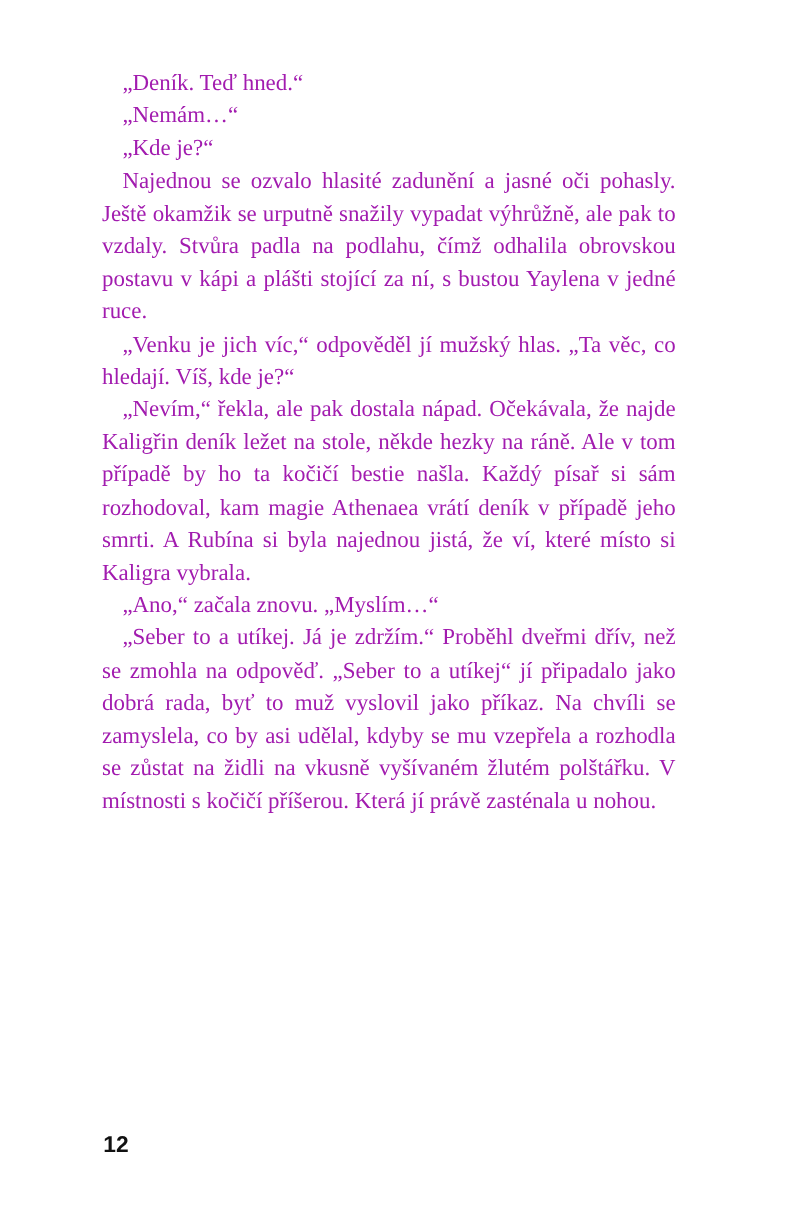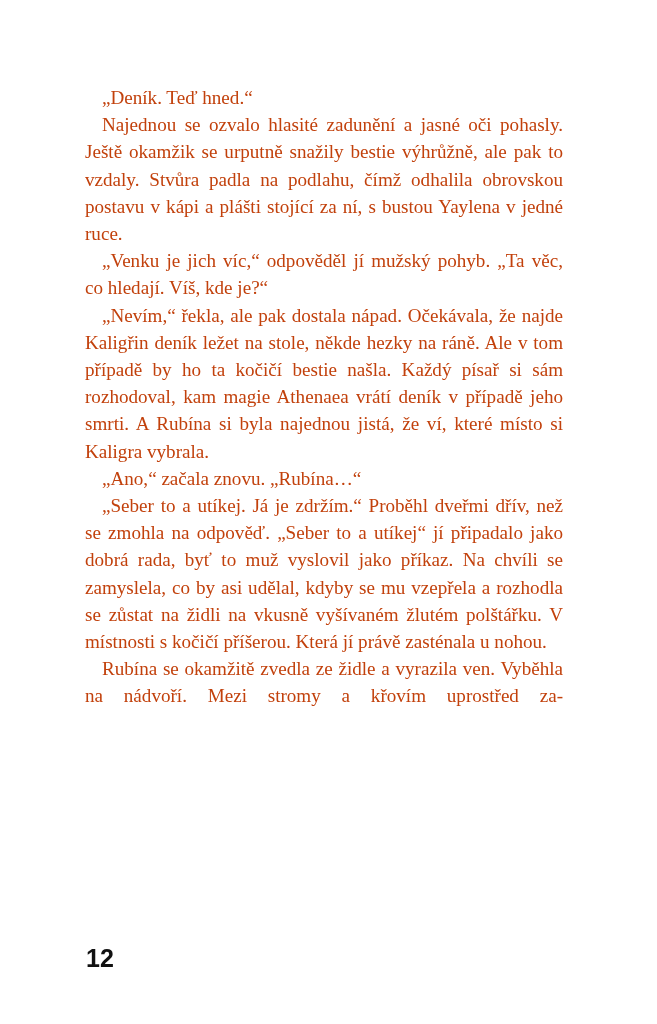--- a/index.html
+++ b/index.html
@@ -28,22 +28,21 @@
     position: absolute;
     left: 85px;
     top: 56px;
     width: 478px;
     font-size: 19.1px;
     line-height: 27.2px;
     text-align: justify;
     text-justify: inter-word;
     -webkit-hyphens: none;
     hyphens: none;
-    color: #c2410c;
-    margin-top: 28px;
+    color: #a21caf;
   }
   .para {
     margin: 0;
     text-indent: 17px;
     text-align: justify;
   }
   
   .para.last-line-justified:last-child {
     text-align: justify;
   }
@@ -51,35 +50,36 @@
     content: "";
     display: inline-block;
     width: 100%;
   }
   .folio {
     position: absolute;
     left: 86px;
     top: 944px;
     font-family: "Liberation Sans", "DejaVu Sans", sans-serif;
     font-weight: bold;
-    font-size: 25px;
+    font-size: 19px;
     letter-spacing: 0.2px;
     color: #111111;
   }
 </style>
 </head>
 <body>
 
 <div class="page">
 
   <div class="text-block">
     <p class="para">„Deník. Teď hned.“</p>
-    <p class="para">Najednou se ozvalo hlasité zadunění a jasné oči pohasly. Ještě okamžik se urputně snažily bestie výhrůžně, ale pak to vzdaly. Stvůra padla na podlahu, čímž odhalila obrovskou postavu v kápi a plášti stojící za ní, s bustou Yaylena v jedné ruce.</p>
-    <p class="para">„Venku je jich víc,“ odpověděl jí mužský pohyb. „Ta věc, co hledají. Víš, kde je?“</p>
+    <p class="para">„Nemám…“</p>
+    <p class="para">„Kde je?“</p>
+    <p class="para">Najednou se ozvalo hlasité zadunění a jasné oči pohasly. Ještě okamžik se urputně snažily vypadat výhrůžně, ale pak to vzdaly. Stvůra padla na podlahu, čímž odhalila obrovskou postavu v kápi a plášti stojící za ní, s bustou Yaylena v jedné ruce.</p>
+    <p class="para">„Venku je jich víc,“ odpověděl jí mužský hlas. „Ta věc, co hledají. Víš, kde je?“</p>
     <p class="para">„Nevím,“ řekla, ale pak dostala nápad. Očekávala, že najde Kaligřin deník ležet na stole, někde hezky na ráně. Ale v tom případě by ho ta kočičí bestie našla. Každý písař si sám rozhodoval, kam magie Athenaea vrátí deník v případě jeho smrti. A Rubína si byla najednou jistá, že ví, které místo si Kaligra vybrala.</p>
-    <p class="para">„Ano,“ začala znovu. „Rubína…“</p>
+    <p class="para">„Ano,“ začala znovu. „Myslím…“</p>
     <p class="para">„Seber to a utíkej. Já je zdržím.“ Proběhl dveřmi dřív, než se zmohla na odpověď. „Seber to a utíkej“ jí připadalo jako dobrá rada, byť to muž vyslovil jako příkaz. Na chvíli se zamyslela, co by asi udělal, kdyby se mu vzepřela a rozhodla se zůstat na židli na vkusně vyšívaném žlutém polštářku. V místnosti s kočičí příšerou. Která jí právě zasténala u nohou.</p>
-    <p class="para last-line-justified">Rubína se okamžitě zvedla ze židle a vyrazila ven. Vyběhla na nádvoří. Mezi stromy a křovím uprostřed za-</p>
   </div>
 
   <div class="folio">12</div>
 
 </div>
 
 </body></html>

